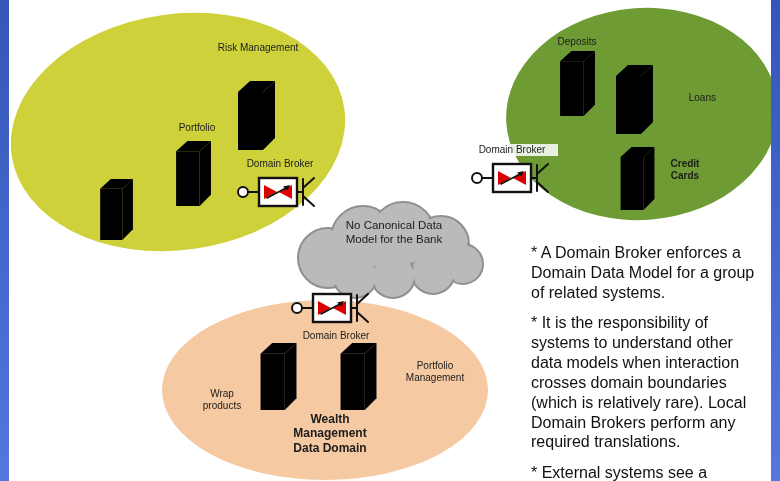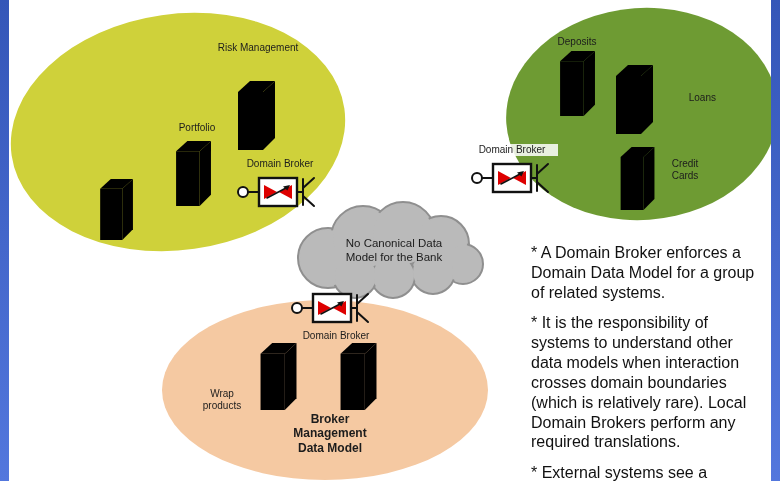--- a/index.html
+++ b/index.html
@@ -27,21 +27,21 @@
   .label.bg-white{background:rgba(255,255,255,0.85);padding:0 2px;}
 
   .cube{position:absolute;z-index:3;}
   .cube svg{display:block;}
 
   .broker{position:absolute;z-index:4;}
 
   .cloud-wrap{position:absolute;left:283px;top:196px;width:212px;height:104px;z-index:2;}
   .cloud-stroke circle{fill:var(--cloud-fill,#bababa);stroke:var(--cloud-stroke,#8f8f8f);stroke-width:2;}
   .cloud-fill circle{fill:var(--cloud-fill,#bababa);stroke:none;}
-  .cloud-text{position:absolute;left:338px;top:236px;width:112px;z-index:3;
+  .cloud-text{position:absolute;left:338px;top:218px;width:112px;z-index:3;
     font-size:11.5px;line-height:1.25;text-align:center;}
 
   .notes{position:absolute;left:531px;top:243px;width:237px;z-index:3;
     font-size:16px;line-height:1.24;color:#111;text-align:left;}
   .notes p{margin:0 0 11px 0;}
 </style>
 </head>
 <body>
 
 <svg width="0" height="0" style="position:absolute" aria-hidden="true">
@@ -112,21 +112,21 @@
       </svg>
   </div>
 
   <div class="label" style="left:656px;top:92px;width:60px;text-align:right;">Loans</div>
   <div class="cube cube-green" style="left:616px;top:64px;">
     <svg width="38" height="70" viewBox="0 0 38 70">
         <use href="#cube-shape"></use>
       </svg>
   </div>
 
-  <div class="label" style="left:658px;top:158px;width:54px;">Credit Cards</div>
+  <div class="label" style="left:658px;top:158px;width:54px;font-weight:bold;">Credit Cards</div>
   <div class="cube cube-green" style="left:620px;top:146px;">
     <svg width="36" height="64" viewBox="0 0 38 70">
         <use href="#cube-shape"></use>
       </svg>
   </div>
 
   <div class="label bg-white" style="left:466px;top:144px;width:88px;">Domain Broker</div>
   <div class="broker" style="left:470px;top:156px;">
     <svg width="84" height="44" viewBox="0 0 84 44">
         <use href="#broker-shape"></use>
@@ -166,27 +166,28 @@
   </div>
   <div class="label" style="left:294px;top:330px;width:84px;">Domain Broker</div>
 
   <div class="label" style="left:190px;top:368px;width:64px;margin-top:20px;">Wrap products</div>
   <div class="cube cube-orange" style="left:260px;top:342px;">
     <svg width="38" height="68" viewBox="0 0 38 70">
         <use href="#cube-shape"></use>
       </svg>
   </div>
 
+  <div class="label" style="left:394px;top:360px;width:82px;">Portfolio Management</div>
   <div class="cube cube-orange" style="left:340px;top:342px;">
     <svg width="38" height="68" viewBox="0 0 38 70">
         <use href="#cube-shape"></use>
       </svg>
   </div>
 
-  <div class="label title" style="left:284px;top:412px;width:92px;font-size:12px;">Broker Management Data Model</div>
+  <div class="label title" style="left:284px;top:412px;width:92px;font-size:12px;">Wealth Management Data Domain</div>
 
   <div class="notes">
     <p>* A Domain Broker enforces a Domain Data Model for a group of related systems.</p>
     <p>* It is the responsibility of systems to understand other data models when interaction crosses domain boundaries (which is relatively rare). Local Domain Brokers perform any required translations.</p>
     <p>* External systems see a consistent Data Model (but different from their own) when interacting with any service exposed through a Domain Broker and hosted on systems within that domain.</p>
   </div>
 
 </div>
 
 </body></html>

